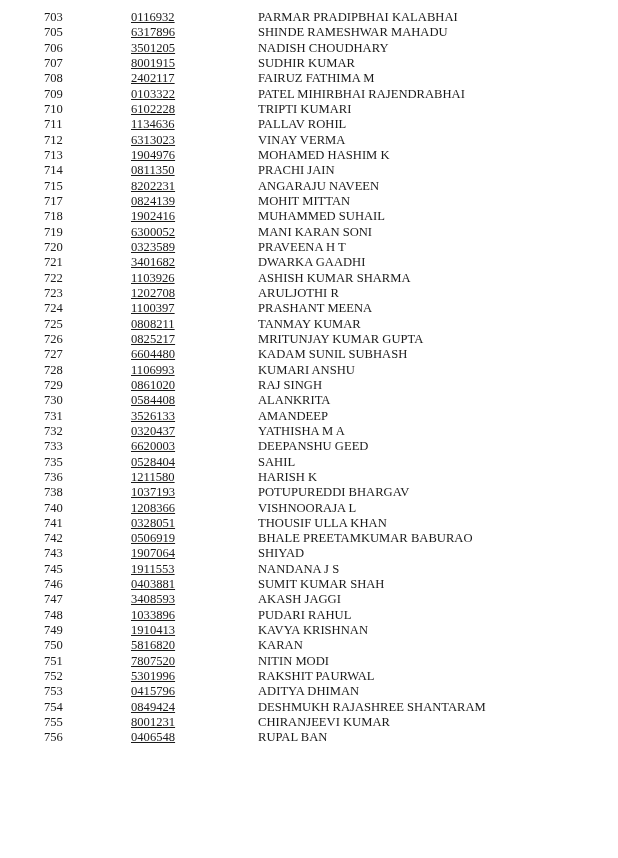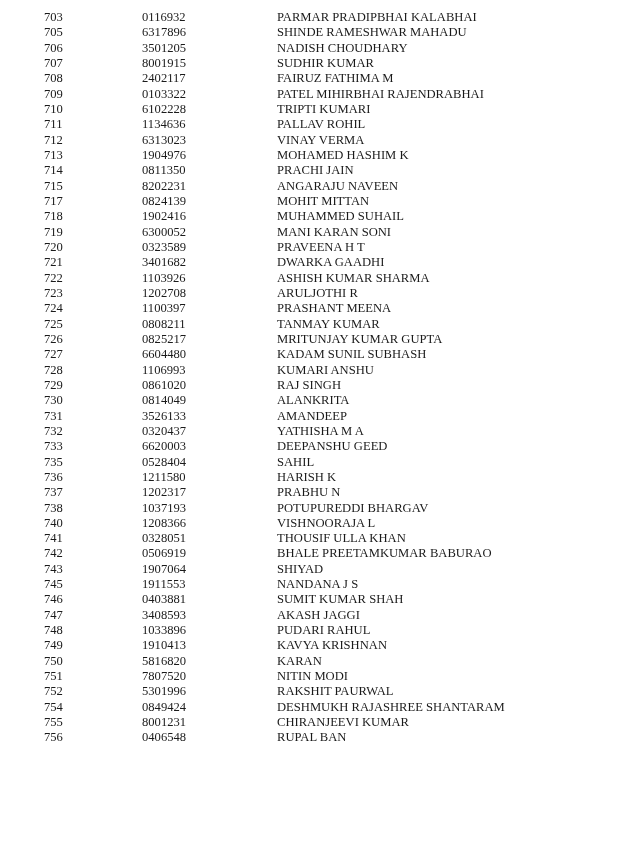--- a/index.html
+++ b/index.html
@@ -1,22 +1,22 @@
 <!DOCTYPE html>
 <html><head>
 <meta charset="utf-8">
 <style>
   html, body { margin: 0; padding: 0; background: #ffffff; }
   body { width: 618px; height: 858px; position: relative; overflow: hidden;
          font-family: "Liberation Serif", "DejaVu Serif", serif; color: #1a1a1a; }
   #rows { position: absolute; left: 0; top: 10px; width: 618px; }
   .row { position: relative; height: 15.34px; font-size: 12.6px; line-height: 15.34px; white-space: nowrap; text-align: center; }
   .c-sno { position: absolute; left: 44px; }
-  .c-id  { position: absolute; left: 142px; }
-  .c-name{ position: absolute; left: 277px; }
+  .c-id  { position: absolute; left: 131px; text-decoration: underline; }
+  .c-name{ position: absolute; left: 258px; }
 </style>
 </head>
 <body>
 
 <div id="rows">
     <div class="row">
       <span class="c-sno">703</span>
       <span class="c-id">0116932</span>
       <span class="c-name">PARMAR PRADIPBHAI KALABHAI</span>
     </div>
@@ -135,21 +135,21 @@
       <span class="c-id">1106993</span>
       <span class="c-name">KUMARI ANSHU</span>
     </div>
     <div class="row">
       <span class="c-sno">729</span>
       <span class="c-id">0861020</span>
       <span class="c-name">RAJ SINGH</span>
     </div>
     <div class="row">
       <span class="c-sno">730</span>
-      <span class="c-id">0814049</span>
+      <span class="c-id">0584408</span>
       <span class="c-name">ALANKRITA</span>
     </div>
     <div class="row">
       <span class="c-sno">731</span>
       <span class="c-id">3526133</span>
       <span class="c-name">AMANDEEP</span>
     </div>
     <div class="row">
       <span class="c-sno">732</span>
       <span class="c-id">0320437</span>
@@ -164,25 +164,20 @@
       <span class="c-sno">735</span>
       <span class="c-id">0528404</span>
       <span class="c-name">SAHIL</span>
     </div>
     <div class="row">
       <span class="c-sno">736</span>
       <span class="c-id">1211580</span>
       <span class="c-name">HARISH K</span>
     </div>
     <div class="row">
-      <span class="c-sno">737</span>
-      <span class="c-id">1202317</span>
-      <span class="c-name">PRABHU N</span>
-    </div>
-    <div class="row">
       <span class="c-sno">738</span>
       <span class="c-id">1037193</span>
       <span class="c-name">POTUPUREDDI BHARGAV</span>
     </div>
     <div class="row">
       <span class="c-sno">740</span>
       <span class="c-id">1208366</span>
       <span class="c-name">VISHNOORAJA L</span>
     </div>
     <div class="row">
@@ -234,20 +229,25 @@
       <span class="c-sno">751</span>
       <span class="c-id">7807520</span>
       <span class="c-name">NITIN MODI</span>
     </div>
     <div class="row">
       <span class="c-sno">752</span>
       <span class="c-id">5301996</span>
       <span class="c-name">RAKSHIT PAURWAL</span>
     </div>
     <div class="row">
+      <span class="c-sno">753</span>
+      <span class="c-id">0415796</span>
+      <span class="c-name">ADITYA DHIMAN</span>
+    </div>
+    <div class="row">
       <span class="c-sno">754</span>
       <span class="c-id">0849424</span>
       <span class="c-name">DESHMUKH RAJASHREE SHANTARAM</span>
     </div>
     <div class="row">
       <span class="c-sno">755</span>
       <span class="c-id">8001231</span>
       <span class="c-name">CHIRANJEEVI KUMAR</span>
     </div>
     <div class="row">

